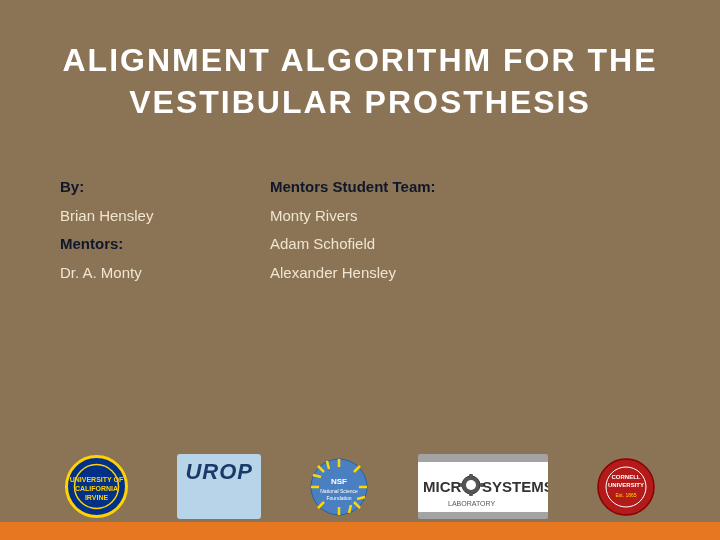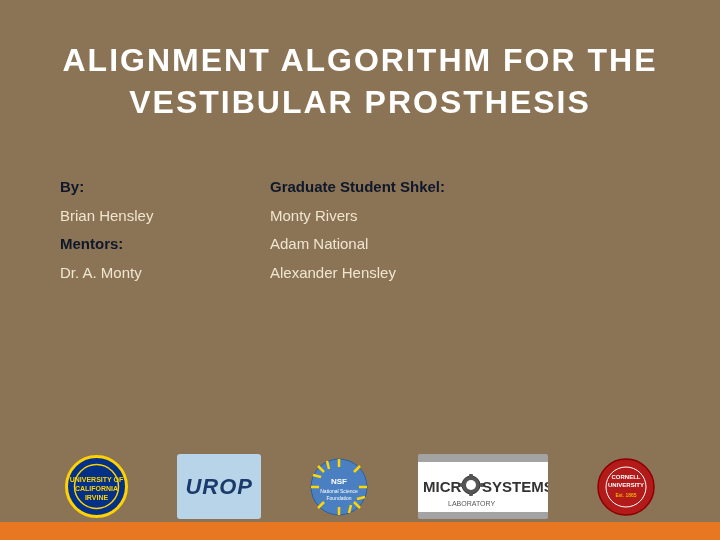--- a/index.html
+++ b/index.html
@@ -87,21 +87,21 @@
       align-items: center;
       justify-content: space-around;
       padding: 5px 40px 22px 40px;
       position: relative;
       z-index: 1;
     }
 
     
     .logo-box {
       display: flex;
-      align-items: center;
+      align-items: flex-start;
       justify-content: center;
       height: 65px;
     }
 
     
     .logo-uci {
       width: 65px;
       height: 65px;
     }
 
@@ -153,23 +153,23 @@
 
   <div class="content-area">
     <div class="left-col">
       <div class="label-text">By:</div>
       <div>Brian Hensley</div>
       <div class="label-text">Mentors:</div>
       <div>Dr. A. Monty</div>
     </div>
 
     <div class="right-col">
-      <div class="label-text">Graduate Student Shkel:</div>
+      <div class="label-text">Mentors Student Team:</div>
       <div>Monty Rivers</div>
-      <div>Adam National</div>
+      <div>Adam Schofield</div>
       <div>Alexander Hensley</div>
     </div>
   </div>
 
   <div class="bottom-bar">
     <div class="logos-area">
 
       <div class="logo-box logo-uci">
         <svg width="65" height="65" viewBox="0 0 65 65">
           <circle cx="32.5" cy="32.5" r="30" fill="#003087" stroke="#FFD200" stroke-width="3"></circle>

